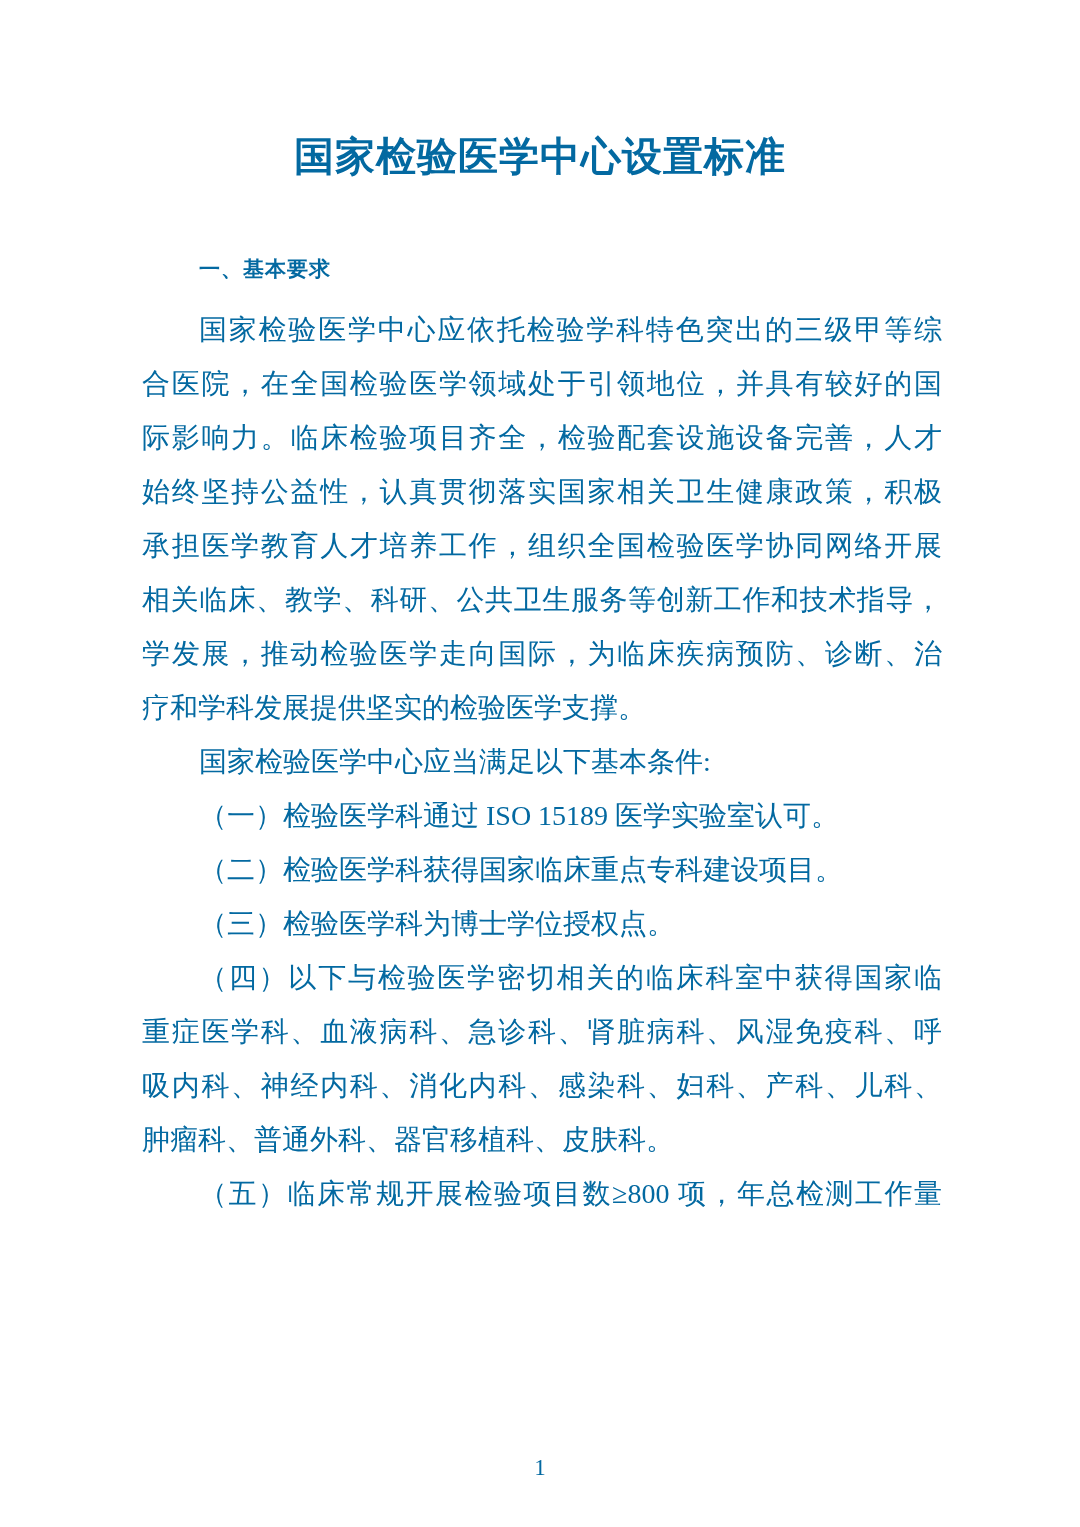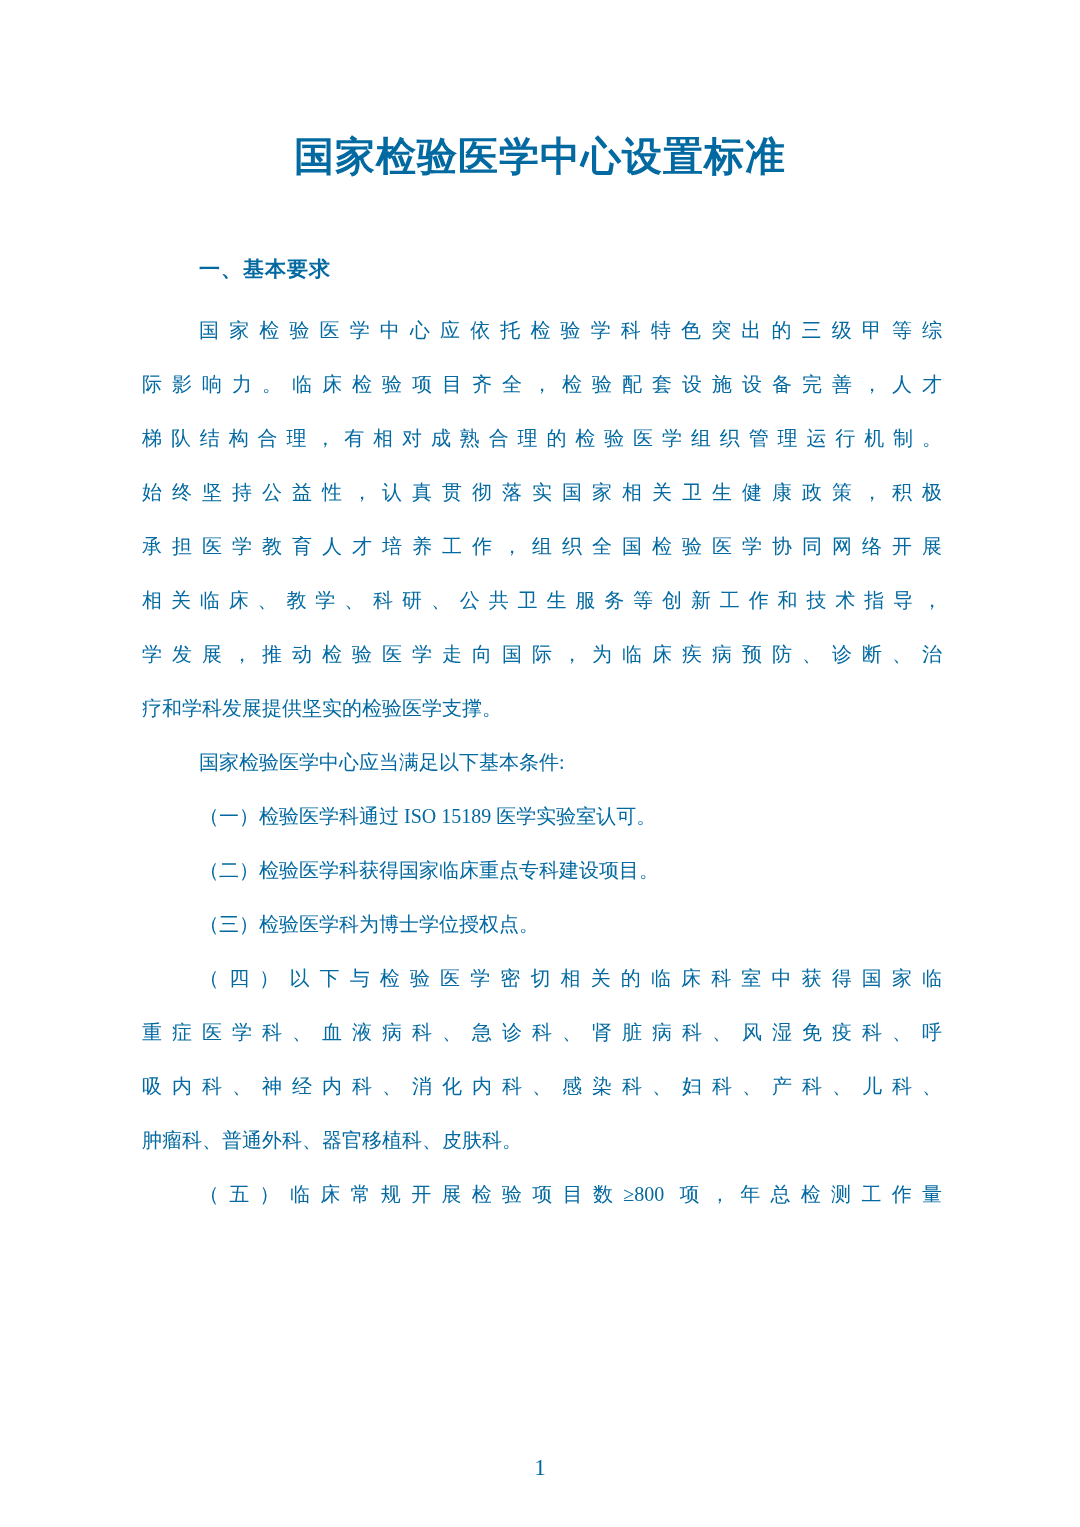--- a/index.html
+++ b/index.html
@@ -39,21 +39,21 @@
     font-size: 21px;
     line-height: 42px;
     letter-spacing: 1px;
   }
   .doc-body {
     position: absolute;
     top: 303px;
     left: 142px;
     width: 800px;
     font-family: "Liberation Serif", serif;
-    font-size: 20px;
+    font-size: 28px;
   }
   .line {
     height: 54px;
     line-height: 54px;
     box-sizing: border-box;
   }
   .line.justify {
     text-align: justify;
     text-align-last: justify;
   }
@@ -74,22 +74,22 @@
 </head>
 <body>
 
 <div class="page" style="color: #0369a1; background: rgb(255, 255, 255);">
   <div class="doc-title">国家检验医学中心设置标准</div>
 
   <div class="section-heading">一、基本要求</div>
 
   <div class="doc-body">
       <div class="line justify indent">国家检验医学中心应依托检验学科特色突出的三级甲等综</div>
+      <div class="line justify">合医院，在全国检验医学领域处于引领地位，并具有较好的国</div>
       <div class="line justify">际影响力。临床检验项目齐全，检验配套设施设备完善，人才</div>
-      <div class="line justify">梯队结构合理，有相对成熟合理的检验医学组织管理运行机制。</div>
       <div class="line justify">始终坚持公益性，认真贯彻落实国家相关卫生健康政策，积极</div>
       <div class="line justify">承担医学教育人才培养工作，组织全国检验医学协同网络开展</div>
       <div class="line justify">相关临床、教学、科研、公共卫生服务等创新工作和技术指导，</div>
       <div class="line justify">学发展，推动检验医学走向国际，为临床疾病预防、诊断、治</div>
       <div class="line">疗和学科发展提供坚实的检验医学支撑。</div>
       <div class="line indent">国家检验医学中心应当满足以下基本条件:</div>
       <div class="line indent">（一）检验医学科通过 ISO 15189 医学实验室认可。</div>
       <div class="line indent">（二）检验医学科获得国家临床重点专科建设项目。</div>
       <div class="line indent">（三）检验医学科为博士学位授权点。</div>
       <div class="line justify indent">（四）以下与检验医学密切相关的临床科室中获得国家临</div>

